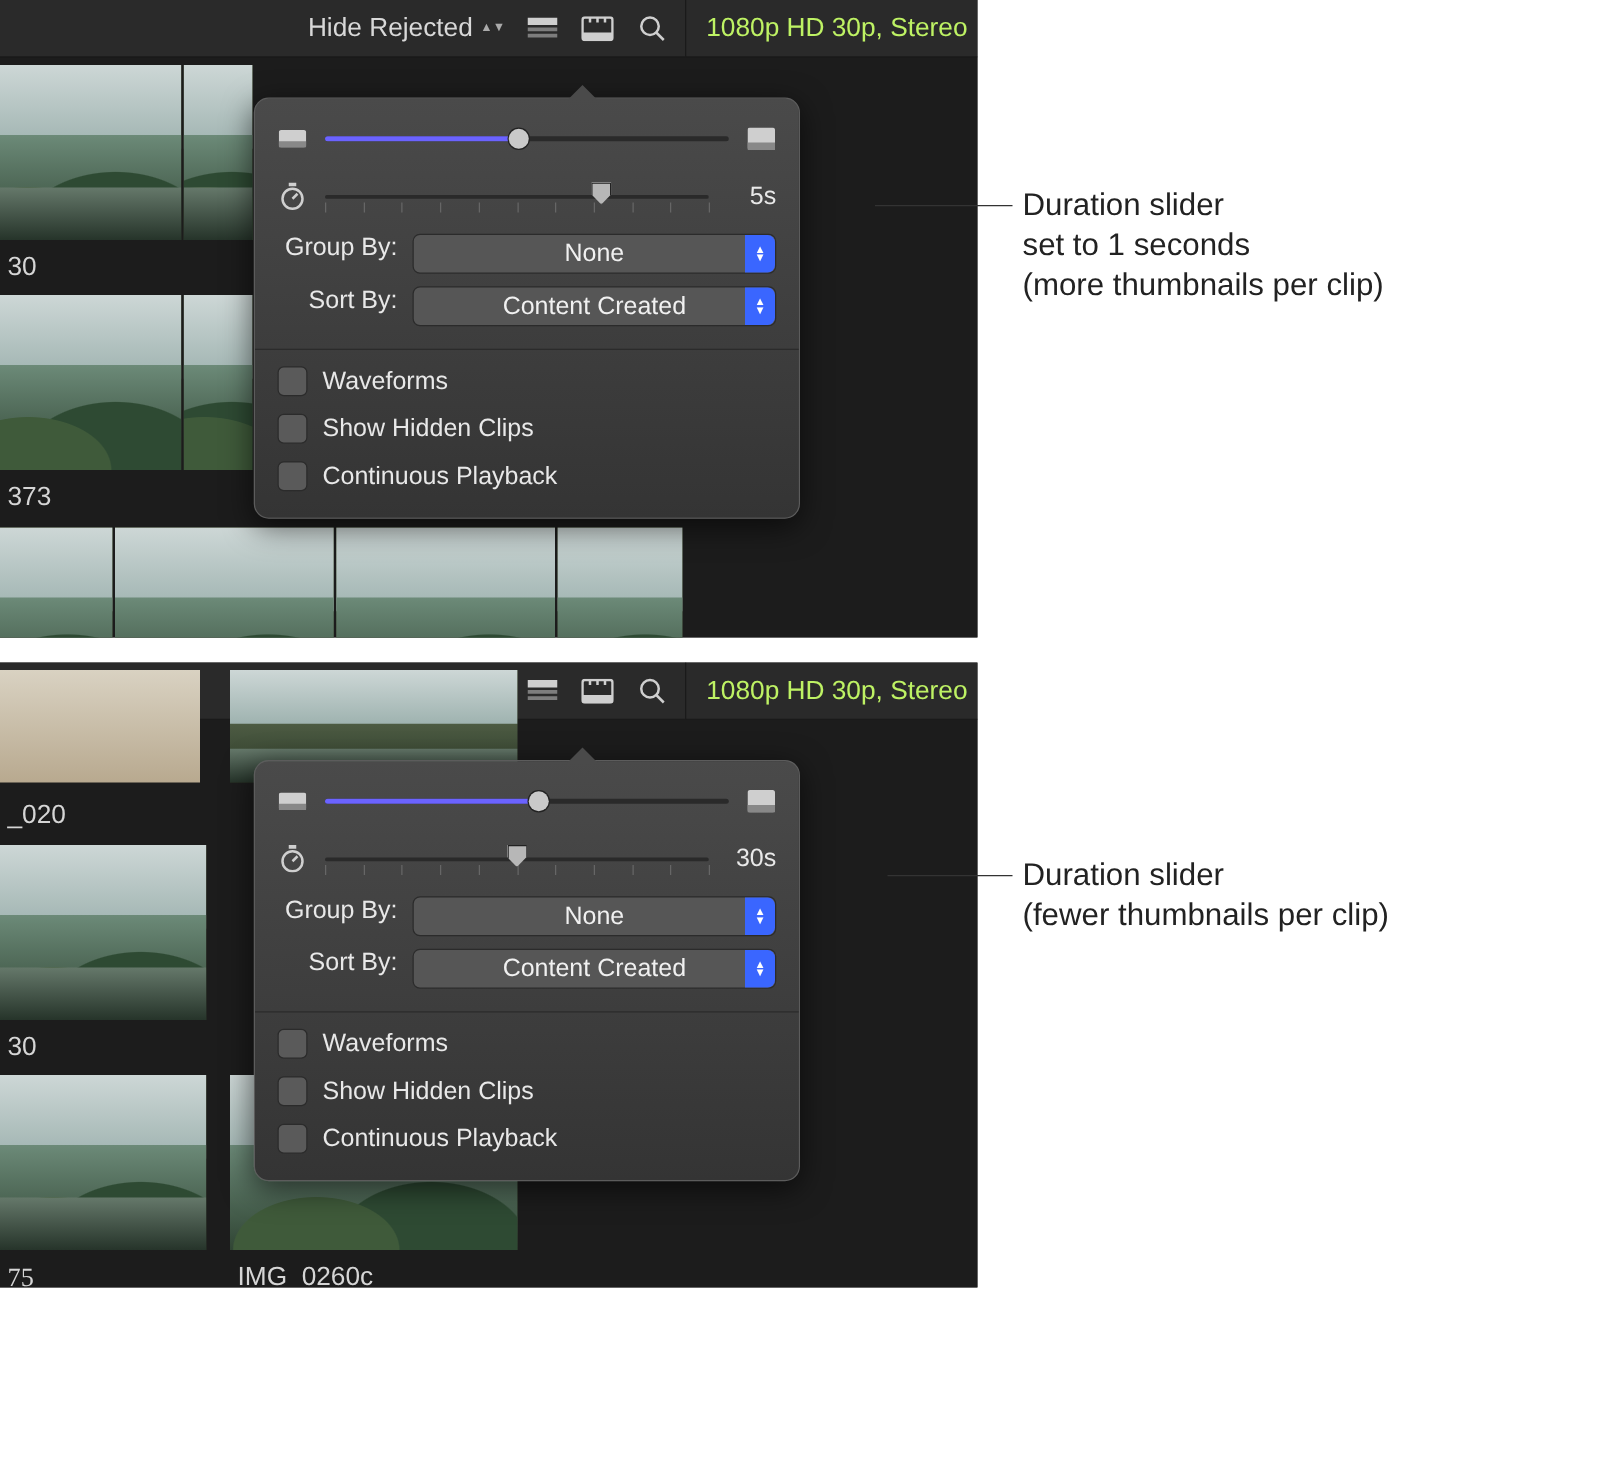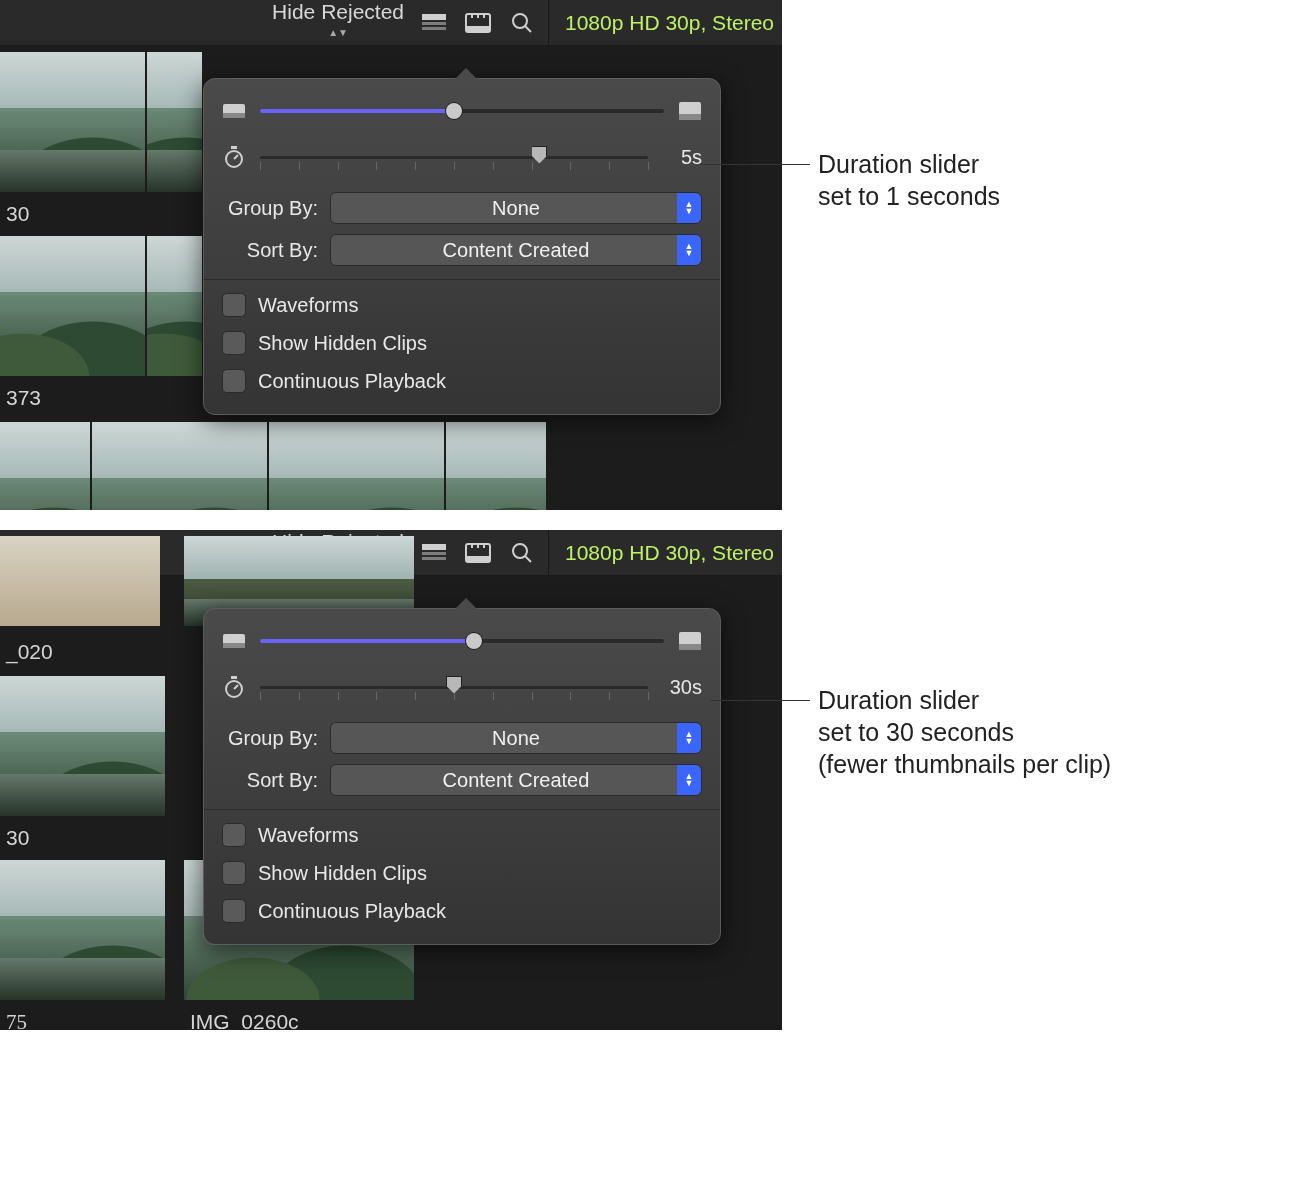--- a/index.html
+++ b/index.html
@@ -30,21 +30,20 @@
     padding: 0 8px 0 4px;
     color: #d8d8d8;
     font-size: 21px;
     border-bottom: 1px solid #1a1a1a;
   }
   .toolbar .spacer { flex: 1; }
   .filter-drop {
     display: flex; align-items: center; gap: 6px;
     padding: 0 8px; height: 100%;
     cursor: default;
-    flex-direction: column;
   }
   .updown {
     display:inline-flex; flex-direction:column; line-height:6px; font-size:10px; color:#aaa;
   }
   .tb-icon {
     width: 44px; height: 46px;
     display: flex; align-items: center; justify-content: center;
     color: #cfcfcf;
   }
   .tb-sep { width:1px; height:46px; background:#1a1a1a; margin:0 4px;}
@@ -78,21 +77,21 @@
   }
   .frame .water {position:absolute;bottom:0;left:0;right:0;height:30%;background:linear-gradient(#65786a,#26342a);}
   .clip-label {
     position:absolute; color:#d5d5d5; font-size:21px;
   }
 
   
   .popover {
     position: absolute;
     left: 203px;
-    width: 518px;
+    width: 437px;
     background: linear-gradient(#4a4a4a, #3e3e3e 55%, #343434);
     border: 1px solid #5c5c5c;
     border-radius: 12px;
     padding: 12px 18px 14px 18px;
     color: #e8e8e8;
     font-size: 20px;
     box-shadow: 0 6px 24px rgba(0,0,0,0.6);
   }
   .popover.top { top: 78px; }
   .popover.bottom { top: 78px; }
@@ -117,21 +116,21 @@
   .ticks .thumb-tri {
     position:absolute; top:-10px; width:16px; height:18px;
     background:#b7b7b7;
     clip-path: polygon(0 0, 100% 0, 100% 55%, 50% 100%, 0 55%);
     transform:translateX(-50%);
     box-shadow:0 0 0 1px #222 inset;
   }
   .dur-label { width:40px; text-align:right; color:#e8e8e8; font-size:20px;}
   .side-icon { width:24px; display:flex; justify-content:center; color:#cfcfcf;}
 
-  .form-row { display:flex; align-items:center; gap:12px; height:42px;}
+  .form-row { display:flex; gap:12px; height:42px;}
   .form-row label { width:96px; text-align:right; color:#e8e8e8;}
   .select {
     flex:1; height:32px; background:#565656; border:1px solid #2b2b2b; border-radius:6px;
     display:flex; align-items:center; justify-content:center; position:relative;
     color:#f0f0f0; font-size:20px;
   }
   .select .caps {
     position:absolute; right:0; top:0; bottom:0; width:24px;
     background:#3a66ff; border-radius:0 6px 6px 0;
     display:flex; flex-direction:column; align-items:center; justify-content:center;
@@ -463,20 +462,20 @@
       <div class="checkbox"></div>
       <span>Continuous Playback</span>
     </div>
   </div>
 </div>
 
 <div class="lead" style="top:164px; left:700px; width:110px;"></div>
 <div class="annot" style="top:148px; left:818px;">
   <div>Duration slider</div>
   <div>set to 1 seconds</div>
+  <div>(more thumbnails per clip)</div>
 </div>
 
 <div class="lead" style="top:700px; left:710px; width:100px;"></div>
 <div class="annot" style="top:684px; left:818px;">
   <div>Duration slider</div>
-  <div>set to 30 seconds</div>
   <div>(fewer thumbnails per clip)</div>
 </div>
 
 </body></html>

